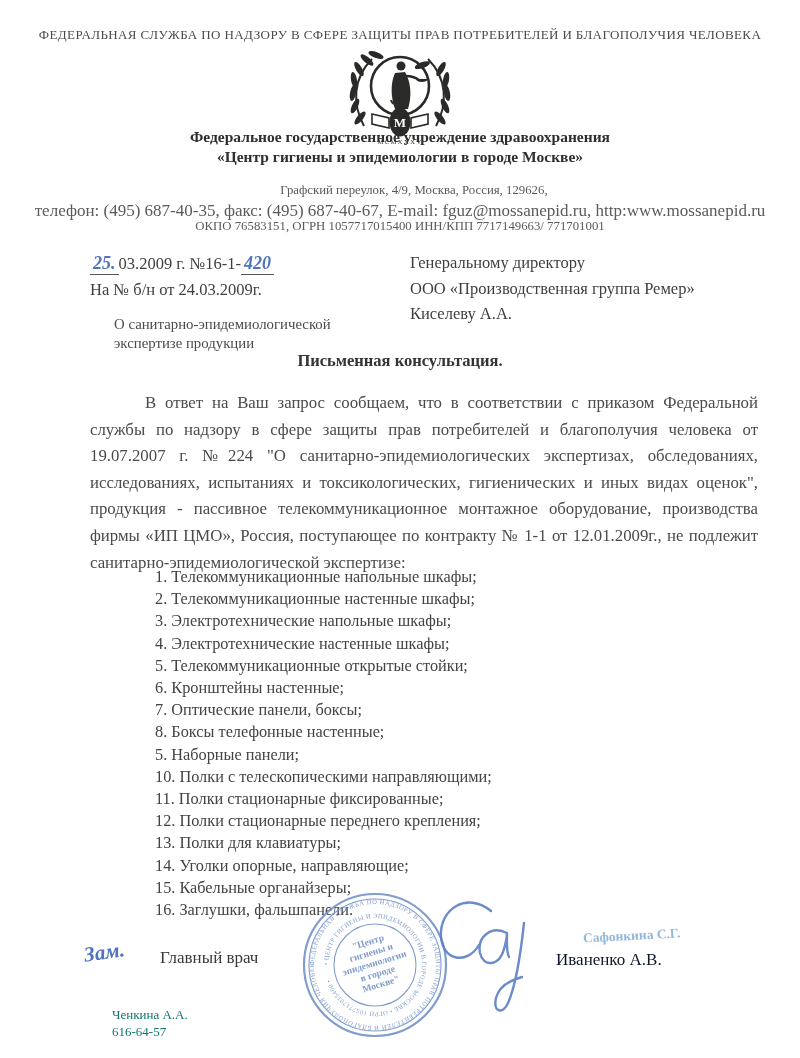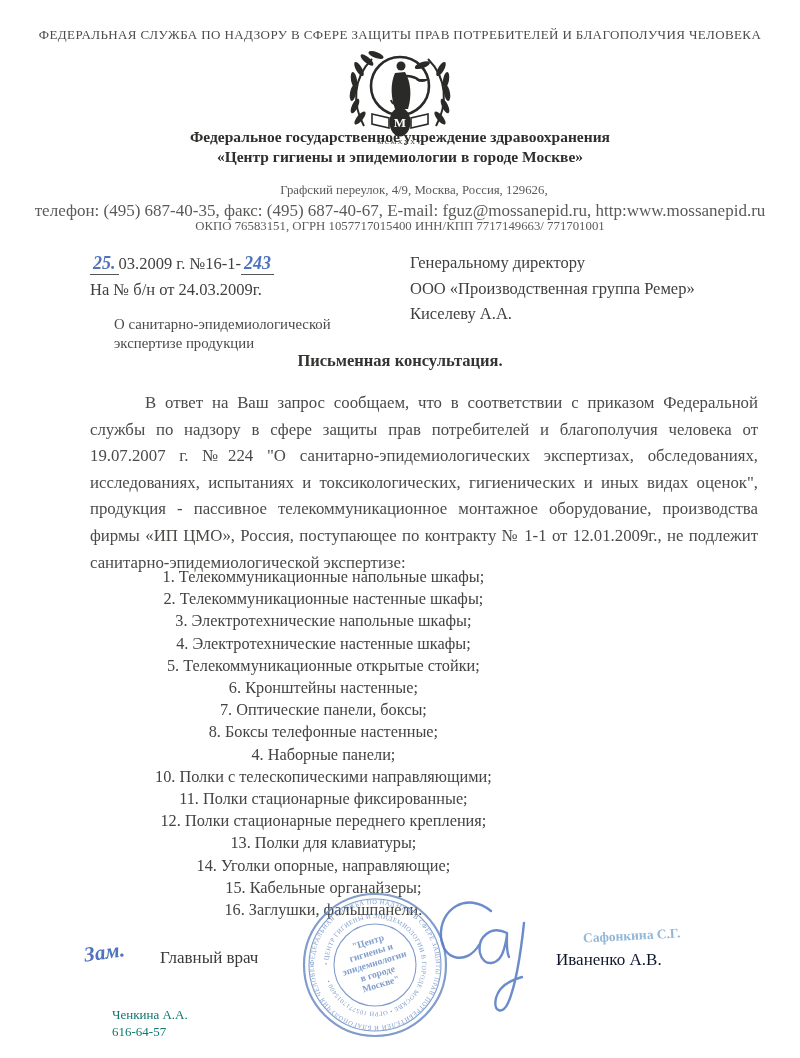--- a/index.html
+++ b/index.html
@@ -21,21 +21,21 @@
   .hand{font-style:italic;font-weight:bold;color:#4f74bd;font-size:18px;}
   .uline{border-bottom:1.2px solid #55555a;padding:0 3px 1px 3px;}
   .recipient{left:410px;top:250px;font-size:16.5px;line-height:25.5px;}
   .subject{left:114px;top:315px;font-size:14.8px;line-height:19px;color:#4a4a48;}
   .doc-title{top:351px;font-size:16.5px;font-weight:bold;color:#333331;}
   
   .para{
     left:90px;top:390px;width:668px;font-size:16.8px;line-height:26.6px;
     text-align:justify;text-indent:55px;color:#4a4a48;
   }
-  .list{left:155px;top:566px;font-size:16.3px;line-height:22.2px;color:#434341;text-align:center;}
+  .list{left:155px;top:566px;font-size:16.3px;line-height:22.2px;color:#434341;}
   .list div{white-space:nowrap;}
   
   .hand-note{left:84px;top:940px;font-size:21px;transform:rotate(-8deg);}
   .position{left:160px;top:948px;font-size:17px;color:#3a3a38;font-family:Liberation Serif, serif;}
   .facsimile{left:583px;top:928px;font-size:13.5px;transform:rotate(-3deg);font-weight:bold;}
   .signer{left:556px;top:950px;font-size:17px;color:#0f172a;}
   .executor{left:112px;top:1006px;font-size:13px;line-height:17px;color:#0f766e;}
   .stamp-wrap{left:295px;top:885px;width:160px;height:160px;opacity:.88;}
   .sig-wrap{left:425px;top:885px;width:130px;height:140px;}
   .logo-wrap{left:320px;top:46px;width:160px;height:100px;}
@@ -92,21 +92,21 @@
   </div>
 
   <div class="abs centered org1">Федеральное государственное учреждение здравоохранения</div>
   <div class="abs centered org2">«Центр гигиены и эпидемиологии в городе Москве»</div>
 
   <div class="abs centered addr1">Графский переулок, 4/9, Москва, Россия, 129626,</div>
   <div class="abs centered addr2">телефон: (495) 687-40-35, факс: (495) 687-40-67, E-mail: fguz@mossanepid.ru,  http:www.mossanepid.ru</div>
   <div class="abs centered addr3">ОКПО 76583151, ОГРН 1057717015400 ИНН/КПП 7717149663/ 771701001</div>
 
   <div class="abs ref">
-    <div><span class="hand uline">25.</span><span>03.2009 г. №16-1-</span><span class="hand uline">243</span></div>
+    <div><span class="hand uline">25.</span><span>03.2009 г. №16-1-</span><span class="hand uline">420</span></div>
     <div>На № б/н от 24.03.2009г.</div>
   </div>
 
   <div class="abs subject">
     <div>О санитарно-эпидемиологической</div>
     <div>экспертизе продукции</div>
   </div>
 
   <div class="abs recipient">
     <div>Генеральному директору</div>
@@ -120,21 +120,21 @@
 
   <div class="abs list">
     <div>1. Телекоммуникационные напольные шкафы;</div>
     <div>2. Телекоммуникационные настенные шкафы;</div>
     <div>3. Электротехнические напольные шкафы;</div>
     <div>4. Электротехнические настенные шкафы;</div>
     <div>5. Телекоммуникационные открытые стойки;</div>
     <div>6. Кронштейны настенные;</div>
     <div>7. Оптические панели, боксы;</div>
     <div>8. Боксы телефонные настенные;</div>
-    <div>4. Наборные панели;</div>
+    <div>5. Наборные панели;</div>
     <div>10. Полки с телескопическими направляющими;</div>
     <div>11. Полки стационарные фиксированные;</div>
     <div>12. Полки стационарные переднего крепления;</div>
     <div>13. Полки для клавиатуры;</div>
     <div>14. Уголки опорные, направляющие;</div>
     <div>15. Кабельные органайзеры;</div>
     <div>16. Заглушки, фальшпанели.</div>
   </div>
 
   <div class="abs stamp-wrap">

